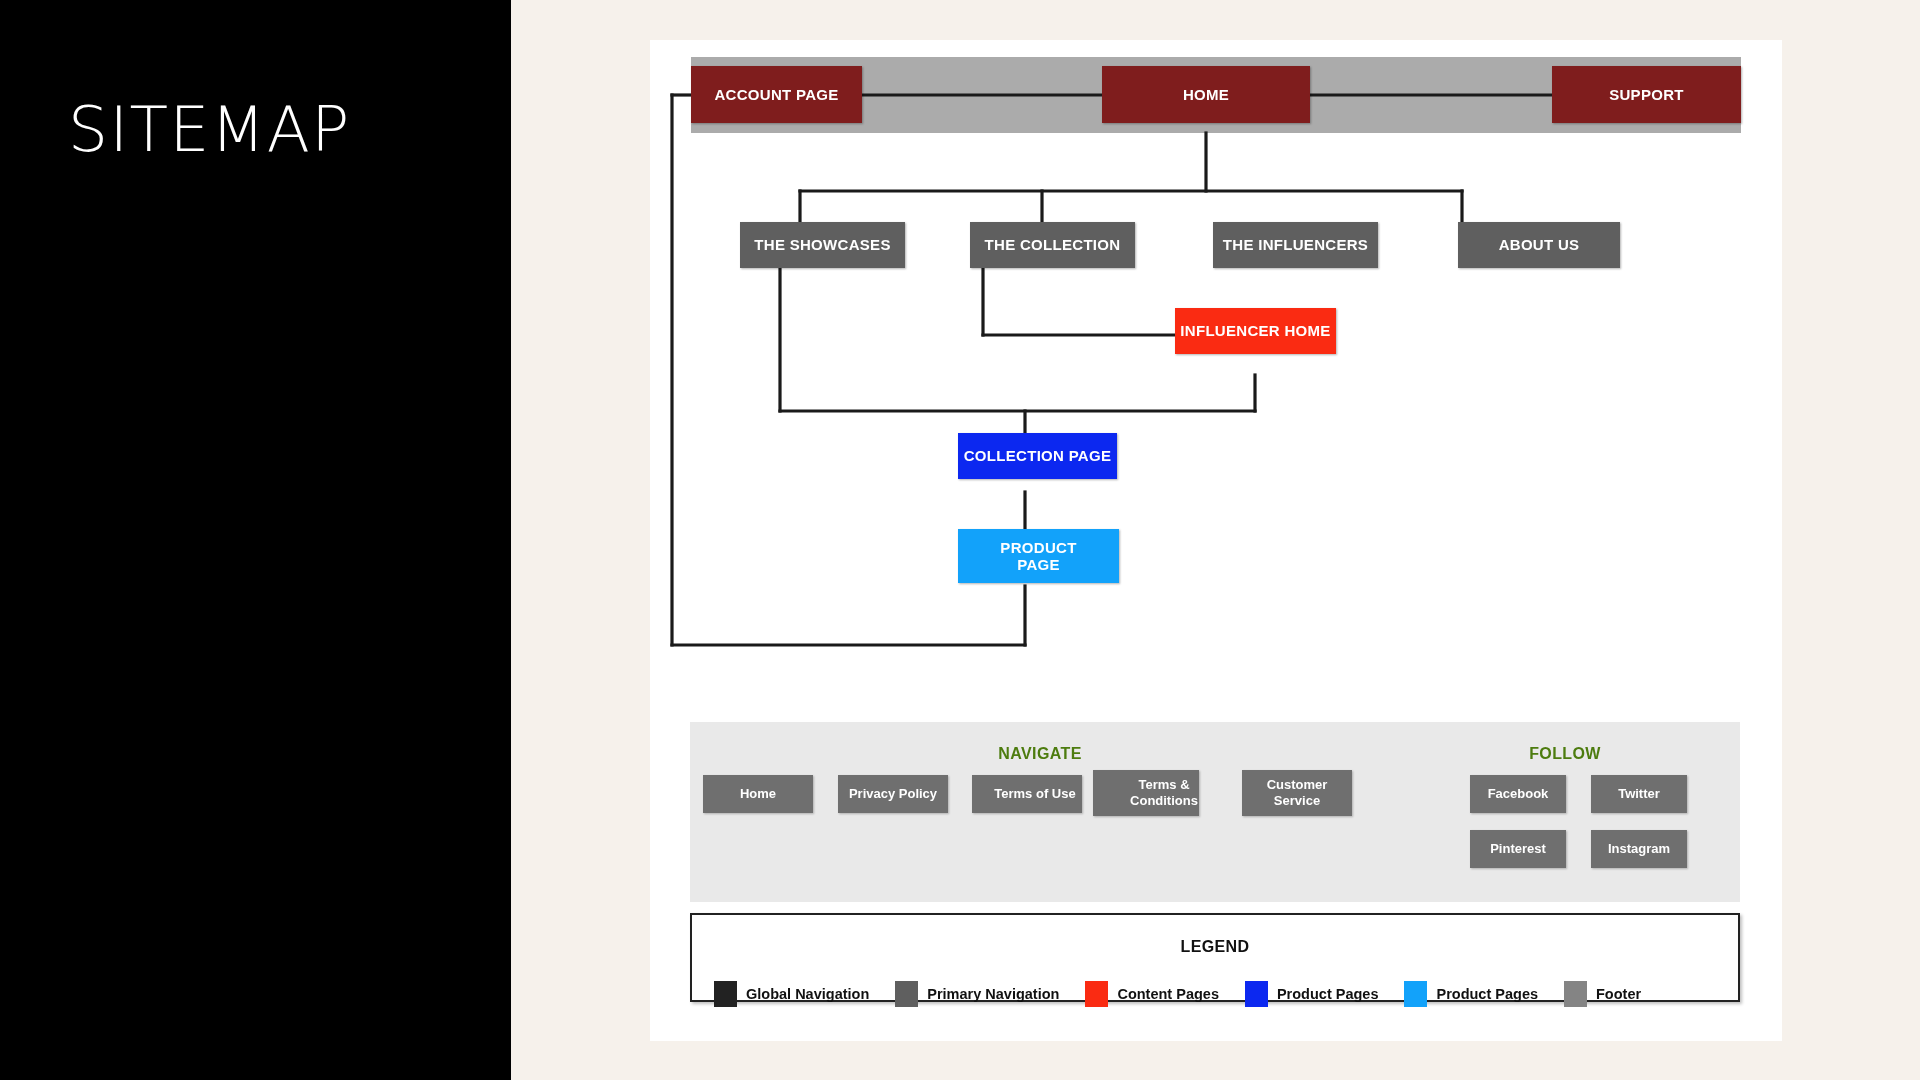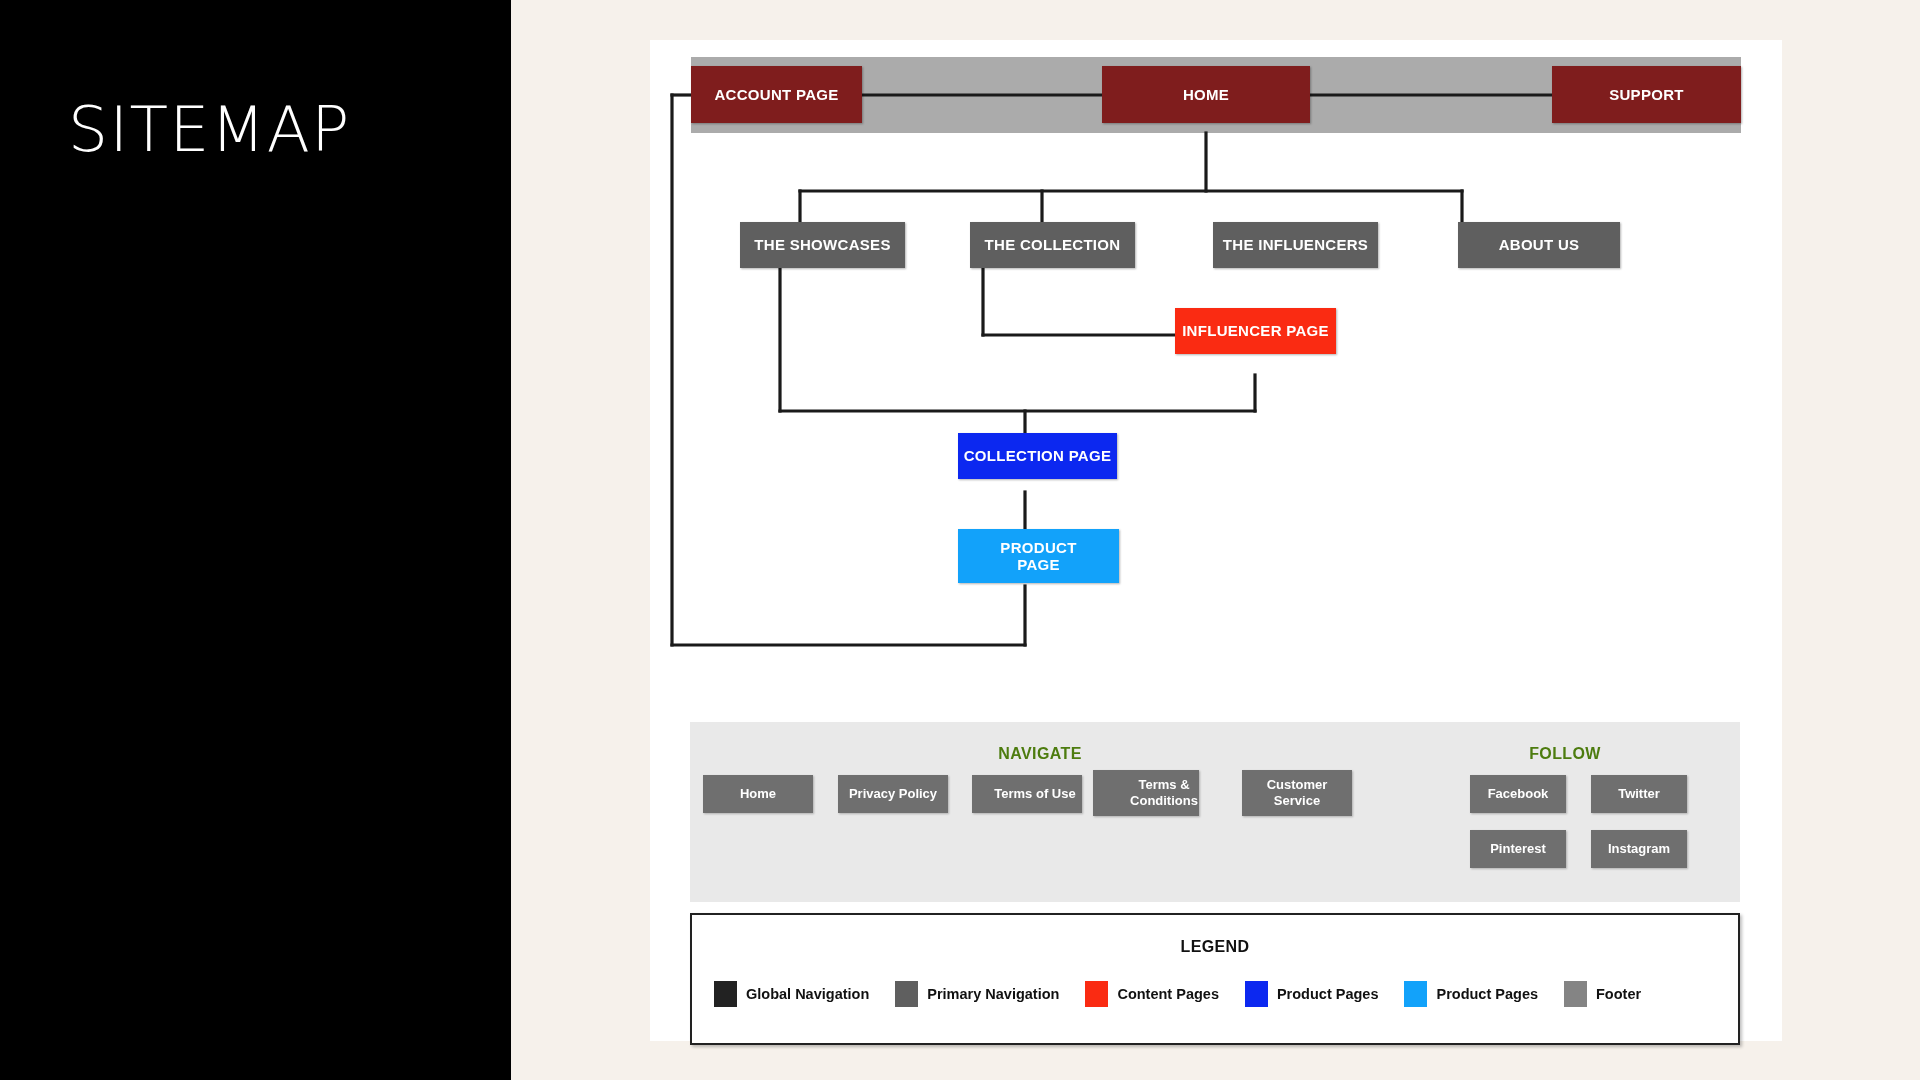--- a/index.html
+++ b/index.html
@@ -126,21 +126,21 @@
     line-height: 1.2;
     box-shadow: 1px 1px 2px rgba(0,0,0,0.25);
   }
 
   
   #legend {
     position: absolute;
     left: 40px;
     top: 873px;
     width: 1050px;
-    height: 132px;
+    height: 89px;
     background: #FFFFFF;
     border: 2px solid #222222;
     box-shadow: 2px 2px 3px rgba(0,0,0,0.25);
     padding-left: 6px;
   }
   #legend-title {
     position: absolute;
     left: 0; top: 23px;
     width: 1046px;
     text-align: center;
@@ -239,21 +239,21 @@
       <span>THE COLLECTION</span>
     </div>
     <div class="node primary" style="left:563px; top:182px; width:165px; height:46px;">
       <span>THE INFLUENCERS</span>
     </div>
     <div class="node primary" style="left:808px; top:182px; width:162px; height:46px;">
       <span>ABOUT US</span>
     </div>
 
     <div class="node content" style="left:525px; top:268px; width:161px; height:46px;">
-      <span>INFLUENCER PAGE</span>
+      <span>INFLUENCER HOME</span>
     </div>
     <div class="node prodblue" style="left:308px; top:393px; width:159px; height:46px;">
       <span>COLLECTION PAGE</span>
     </div>
     <div class="node prodlite" style="left:308px; top:489px; width:161px; height:54px; flex-direction:column;">
       <span>PRODUCT</span>
       <span>PAGE</span>
     </div>
   </div>
 

